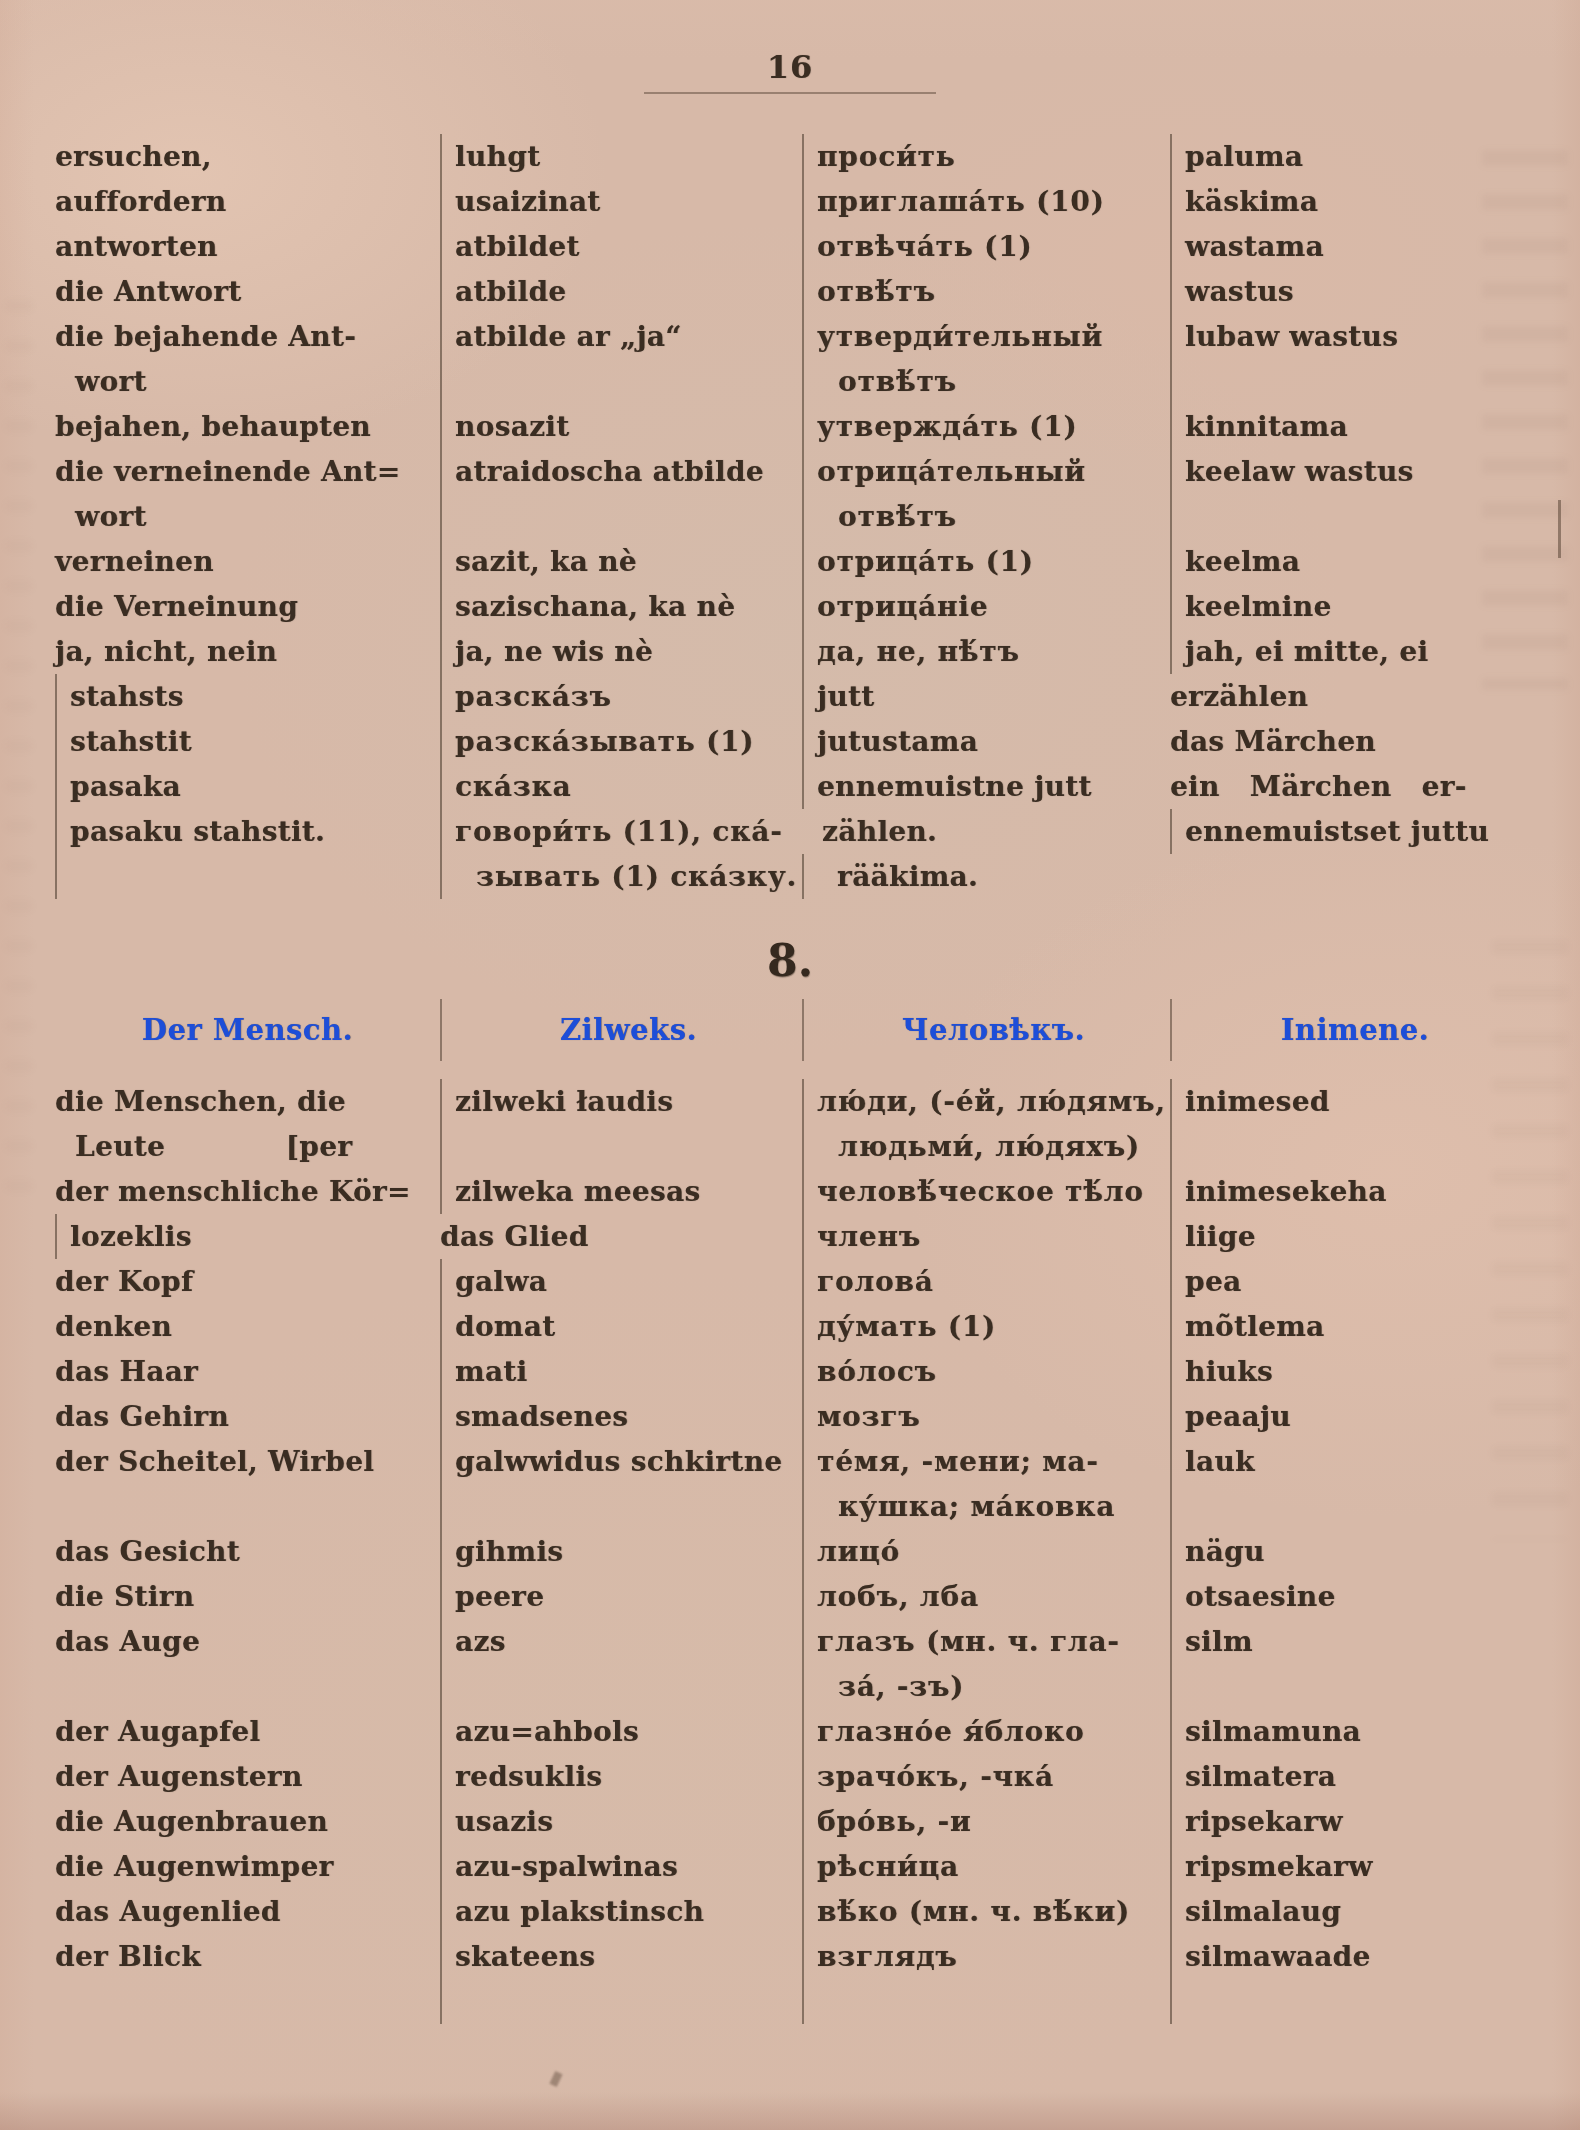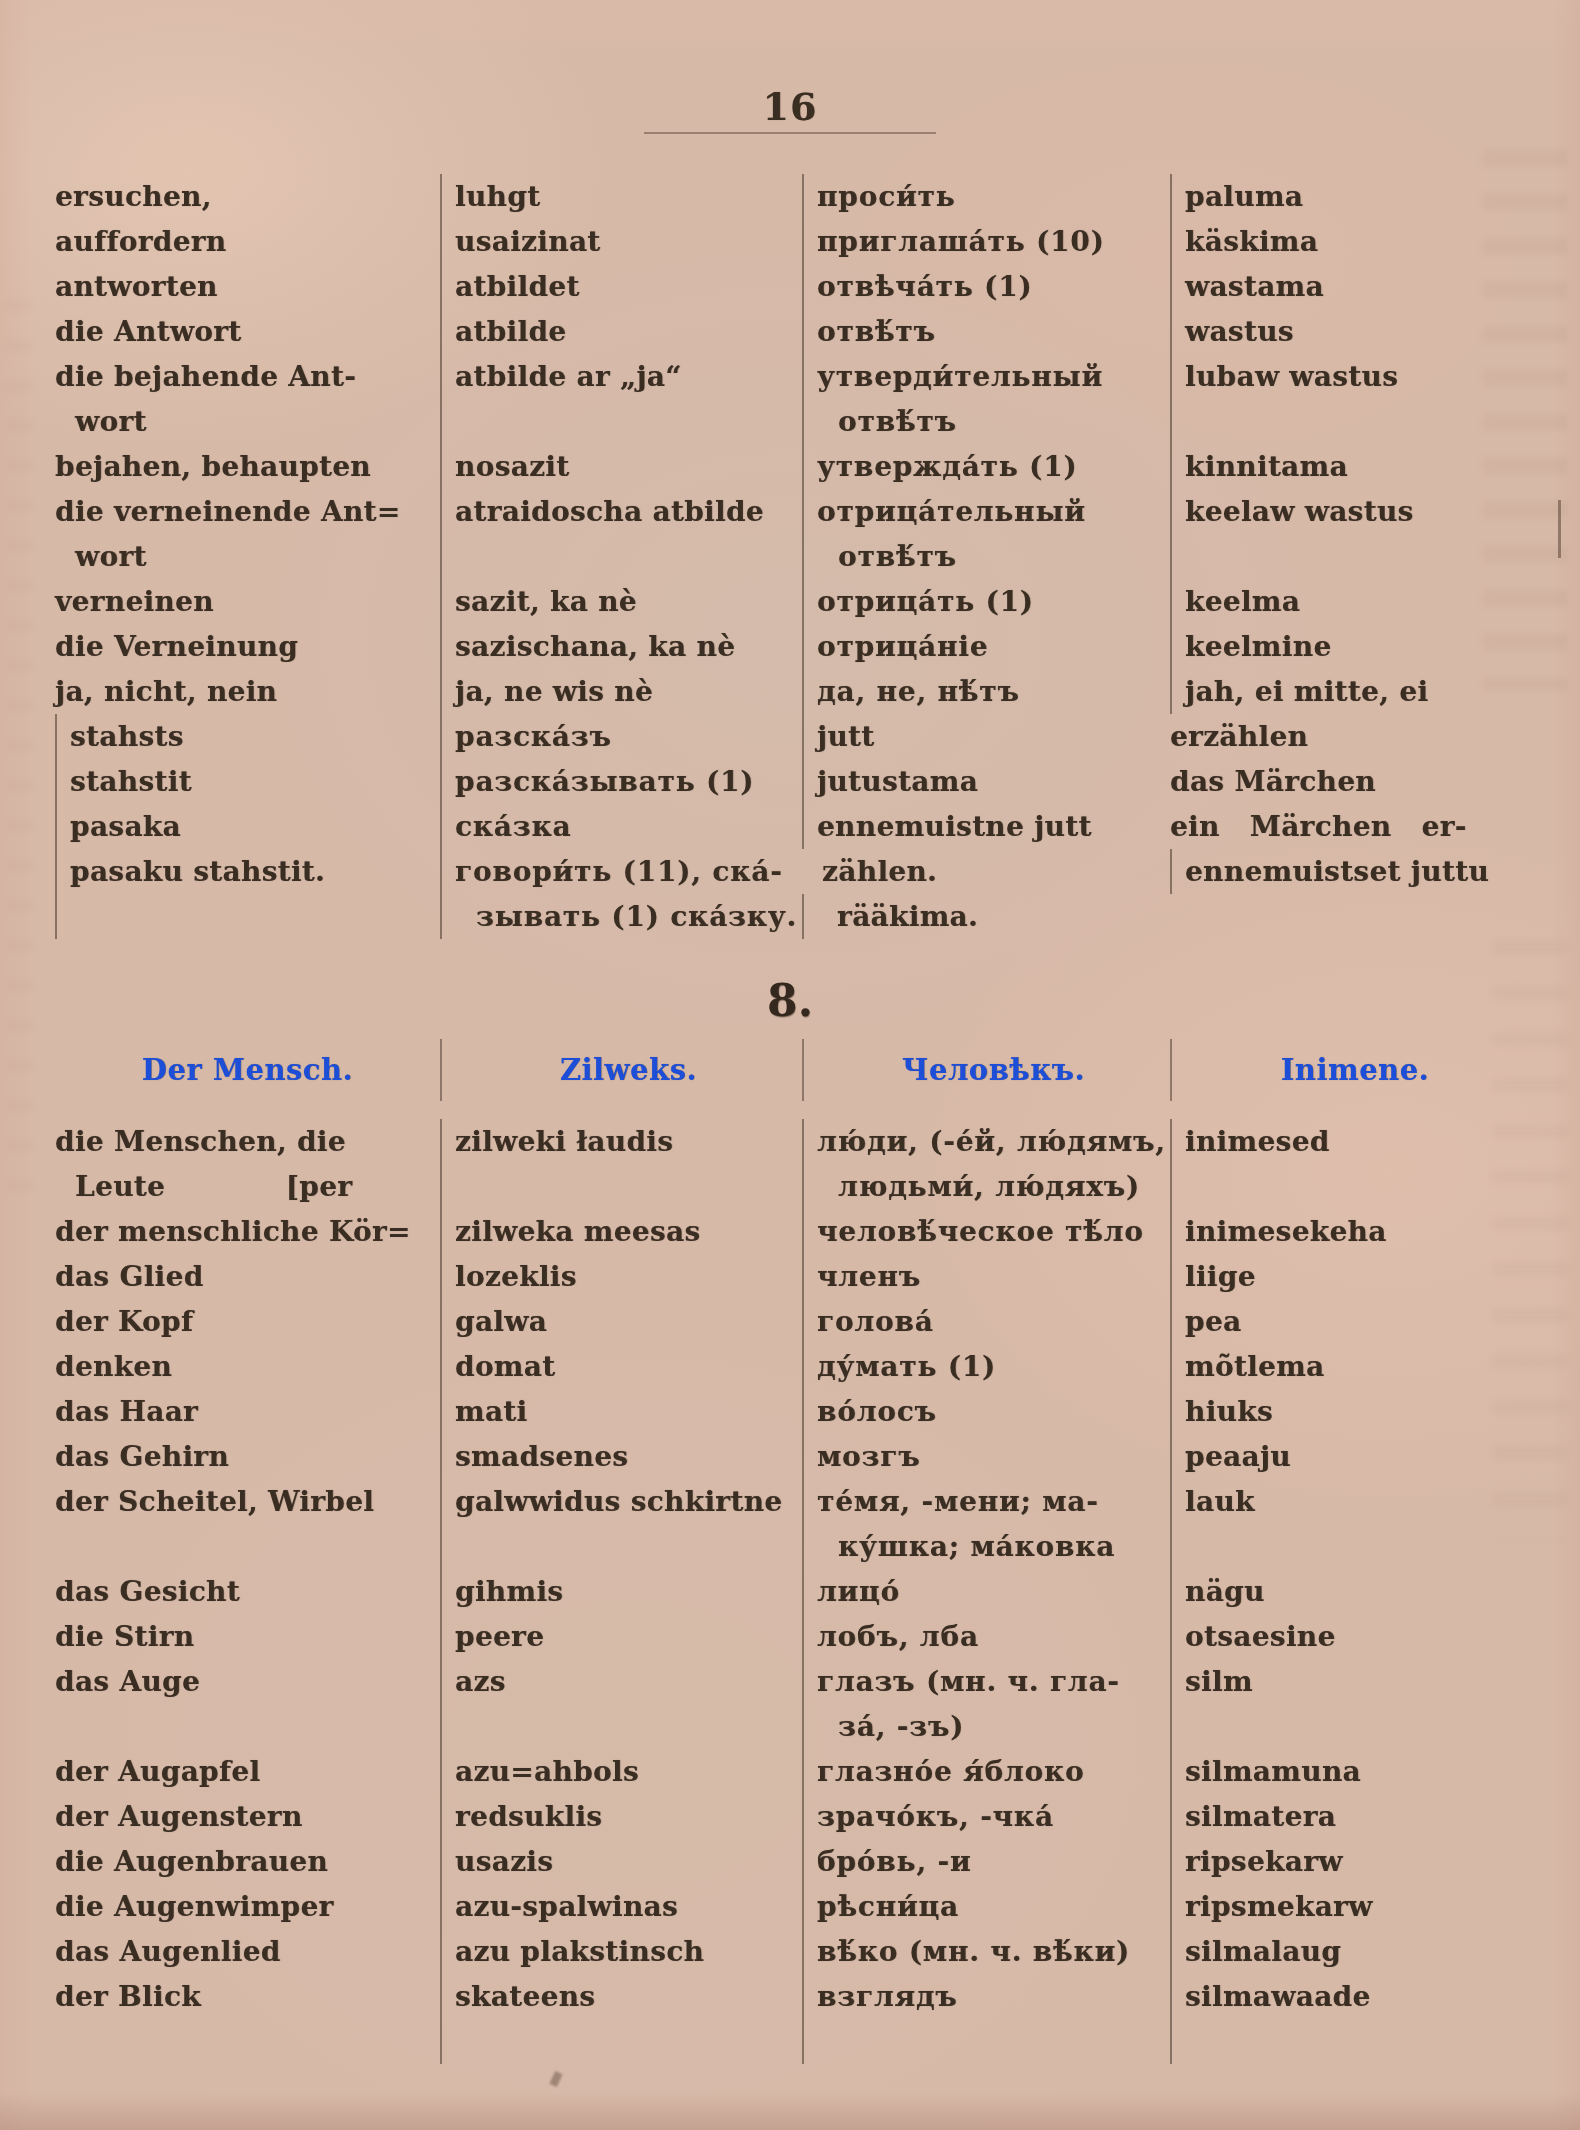--- a/index.html
+++ b/index.html
@@ -22,24 +22,23 @@
   .page::after{
     content:"";position:absolute;inset:0;pointer-events:none;
     background:
       linear-gradient(to top,    rgba(167,122,108,.38), transparent 38px),
       linear-gradient(to right,  rgba(205,162,142,.22), transparent 34px),
       linear-gradient(to left,   rgba(196,152,132,.20), transparent 28px),
       linear-gradient(to bottom, rgba(222,190,172,.25), transparent 60px);
   }
   .content{position:relative;z-index:2;padding-top:50px;}
   .pageno{
-    text-align:center;font-size:38px;font-weight:700;line-height:34px;
+    text-align:center;font-size:32px;font-weight:700;line-height:34px;
     color:#3a2d22;letter-spacing:1px;
     text-shadow:0.4px 0.4px 0.8px rgba(58,45,34,.5);
-    margin-top:40px;
   }
   .pageno-rule{
     width:292px;height:2px;margin:8px auto 0 auto;
     background:rgba(92,72,56,.5);
   }
   .tbl{
     display:grid;
     grid-template-columns:385px 362px 368px 355px;
     grid-auto-rows:45px;
     margin-left:55px;width:1470px;
@@ -197,22 +196,22 @@
         <div class="cell c2">лю́ди, (-е́й, лю́дямъ,</div>
         <div class="cell c3">inimesed</div>
         <div class="cell c0">  Leute            [per</div>
         <div class="cell c1"></div>
         <div class="cell c2">  людьми́, лю́дяхъ)</div>
         <div class="cell c3"></div>
         <div class="cell c0">der menschliche Kör=</div>
         <div class="cell c1">zilweka meesas</div>
         <div class="cell c2">человѣ́ческое тѣ́ло</div>
         <div class="cell c3">inimesekeha</div>
+        <div class="cell c1">lozeklis</div>
         <div class="cell c0">das Glied</div>
-        <div class="cell c1">lozeklis</div>
         <div class="cell c2">членъ</div>
         <div class="cell c3">liige</div>
         <div class="cell c0">der Kopf</div>
         <div class="cell c1">galwa</div>
         <div class="cell c2">голова́</div>
         <div class="cell c3">pea</div>
         <div class="cell c0">denken</div>
         <div class="cell c1">domat</div>
         <div class="cell c2">ду́мать (1)</div>
         <div class="cell c3">mõtlema</div>

